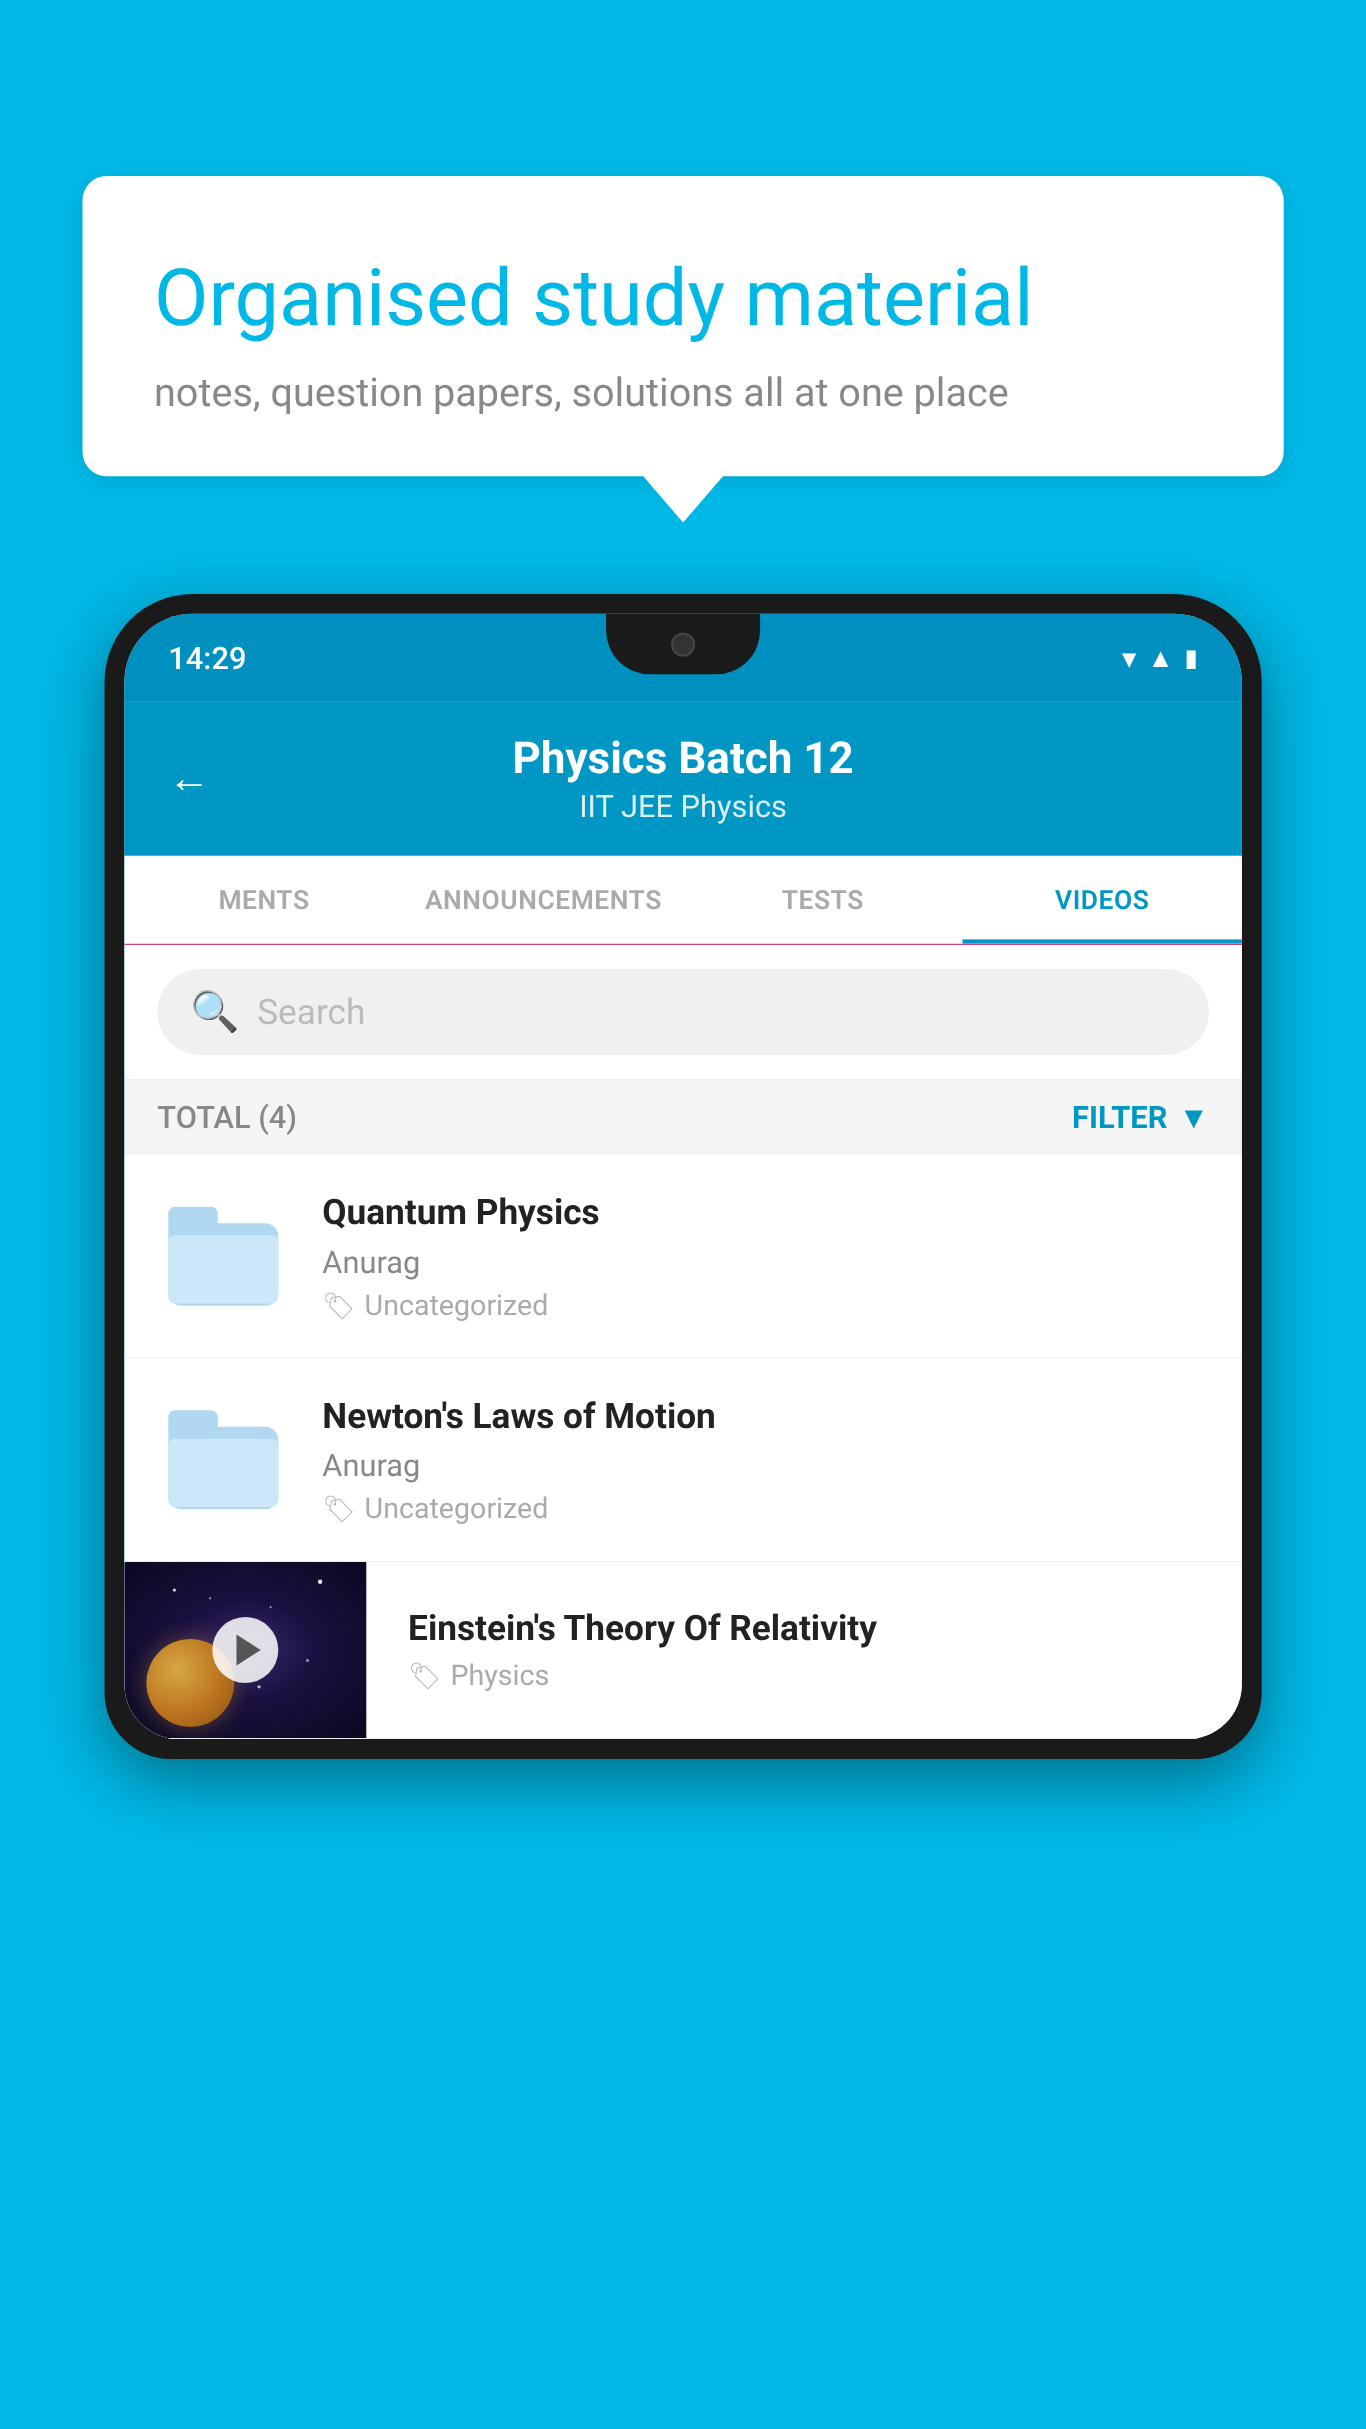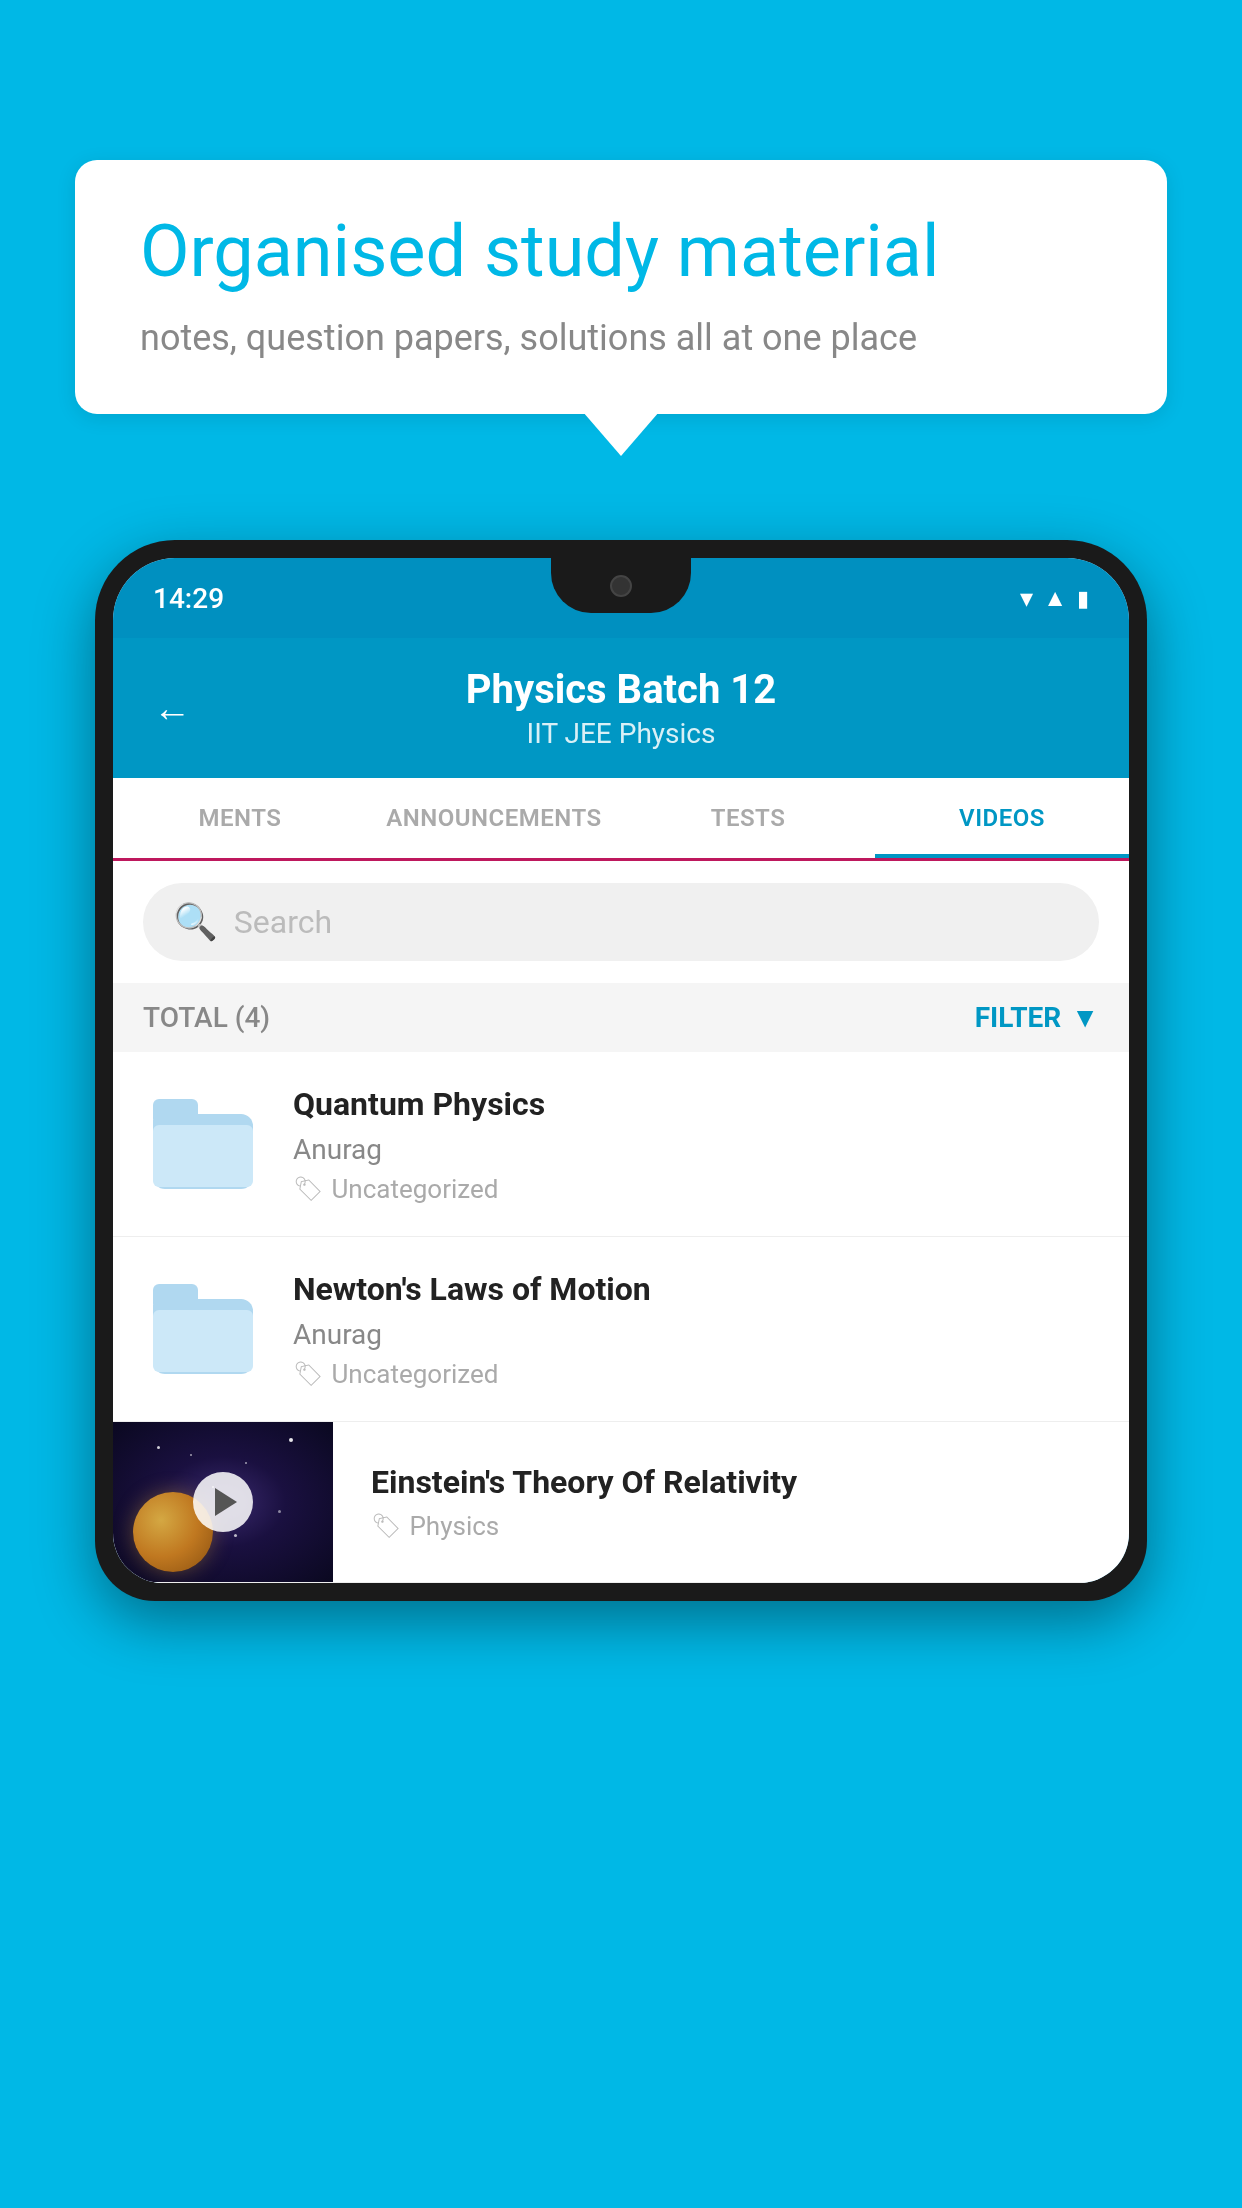--- a/index.html
+++ b/index.html
@@ -15,21 +15,21 @@
     }
 
     
     .info-card {
       position: absolute;
       top: 160px;
       left: 75px;
       right: 75px;
       background: white;
       border-radius: 22px;
-      padding: 49px 65px 55px 65px;
+      padding: 68px 65px 55px 65px;
       box-shadow: 0 4px 20px rgba(0,0,0,0.1);
     }
 
     .info-card::after {
       content: '';
       position: absolute;
       bottom: -42px;
       left: 50%;
       transform: translateX(-50%);
       width: 0;
@@ -146,21 +146,21 @@
     .header-subtitle {
       color: rgba(255,255,255,0.85);
       font-size: 28px;
       margin-top: 4px;
     }
 
     
     .tabs {
       background: white;
       display: flex;
-      border-bottom: 3px solid #be185d;
+      border-bottom: 1px solid #be185d;
       overflow: hidden;
     }
 
     .tab {
       flex: 1;
       padding: 26px 10px;
       text-align: center;
       font-size: 24px;
       font-weight: 600;
       color: #aaa;

